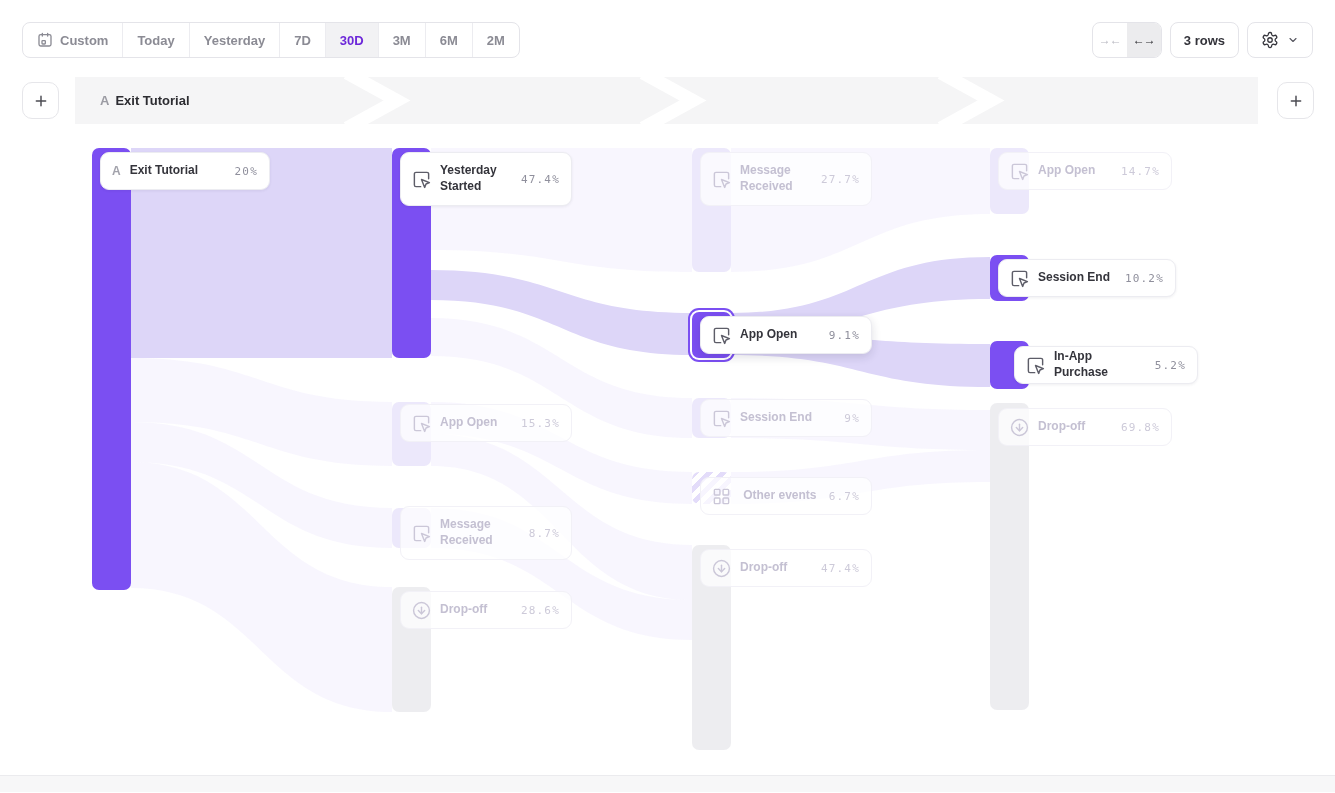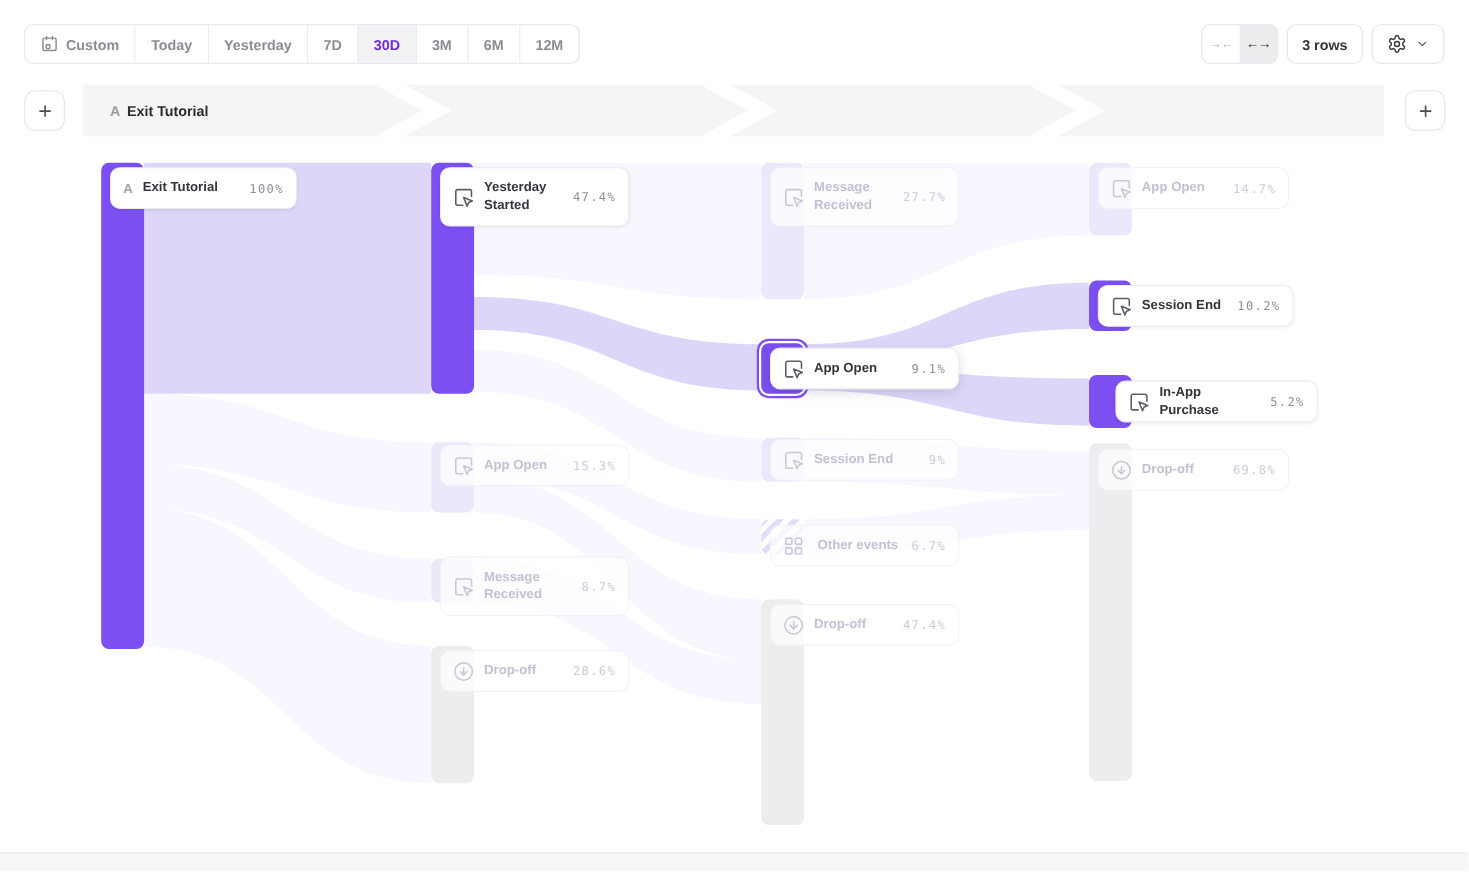--- a/index.html
+++ b/index.html
@@ -78,21 +78,21 @@
       <div class="seg sel">
           <span>30D</span>
         </div>
       <div class="seg">
           <span>3M</span>
         </div>
       <div class="seg">
           <span>6M</span>
         </div>
       <div class="seg">
-          <span>12M</span>
+          <span>2M</span>
         </div>
     </div>
 
     <div class="right-tools">
       <div class="arrow-seg">
         <div class="arrow-cell">
             <span>→←</span>
           </div>
         <div class="arrow-cell on">
             <span>←→</span>
@@ -157,21 +157,21 @@
       <path d="M731 313 C860 313 860 257 990 257 L990 299 C860 299 860 334 731 334 Z"></path>
       <path d="M731 334 C860 334 860 344 990 344 L990 387 C860 387 860 355 731 355 Z"></path>
     </g>
   </svg>
 
   <div class="node" style="left:92px; top:148px; width:39px; height:442px;">
     <div class="bar active"></div>
     <div class="card" style="left:8px; top:4px; width:170px; height:38px;">
       <span class="prefix">A</span>
       <span class="lbl">Exit Tutorial</span>
-      <span class="val">100%</span>
+      <span class="val">20%</span>
     </div>
   </div>
 
   <div class="node" style="left:392px; top:148px; width:39px; height:210px;">
     <div class="bar active"></div>
     <div class="card" style="left:8px; top:4px; width:172px; height:54px;">
       <svg class="nicon" viewBox="0 0 24 24" fill="none" stroke="currentColor" stroke-width="1.8" stroke-linecap="round" stroke-linejoin="round">
           <path d="M21 11V5a2 2 0 0 0-2-2H5a2 2 0 0 0-2 2v14a2 2 0 0 0 2 2h6"></path>
           <path d="m12 12 4 10 1.7-4.3L22 16z"></path>
         </svg>

